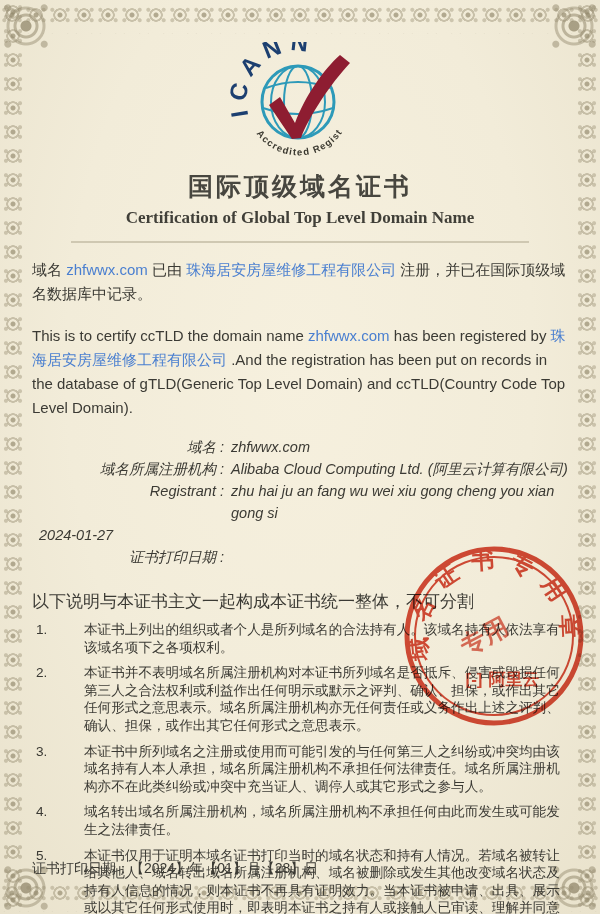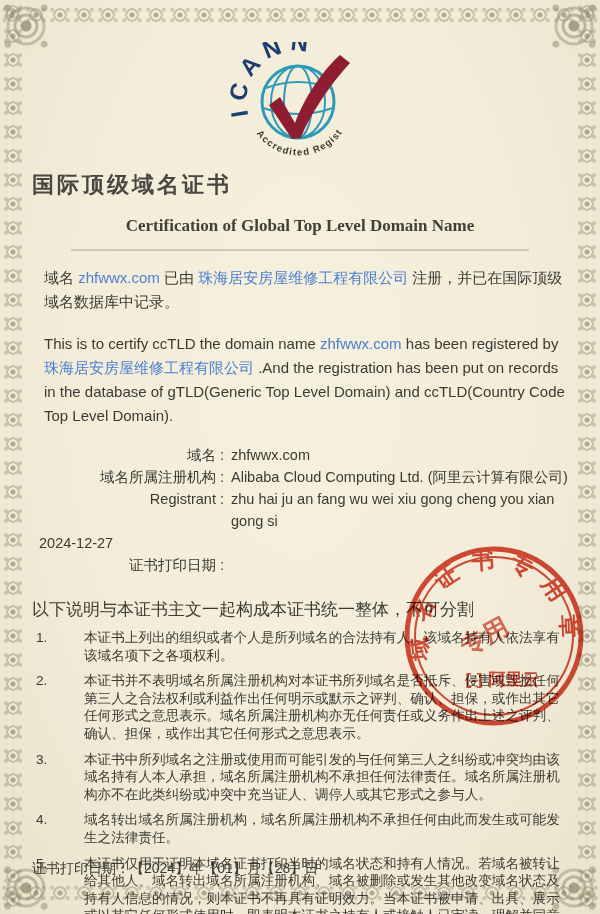--- a/index.html
+++ b/index.html
@@ -38,33 +38,33 @@
       radial-gradient(circle at 15% 85%, rgba(148,138,110,.6) 3px, rgba(148,138,110,0) 4px),
       radial-gradient(circle at 85% 85%, rgba(148,138,110,.6) 3px, rgba(148,138,110,0) 4px);
   }
   .corner.tl{top:0;left:0;} .corner.tr{top:0;right:0;}
   .corner.bl{bottom:0;left:0;} .corner.br{bottom:0;right:0;}
 
   
   .content{position:absolute;top:32px;left:32px;right:32px;bottom:24px;color:#3b3a34;}
   .logo-wrap{text-align:center;margin-top:10px;}
   .title-zh{
-    text-align:left;font-size:22px;font-weight:bold;color:#47463f;
+    text-align:center;font-size:25px;font-weight:bold;color:#47463f;
     letter-spacing:3px;margin:6px 0 0 0;
   }
   .title-en{
     text-align:center;font-family:"Liberation Serif","DejaVu Serif",serif;
-    font-size:17px;font-weight:bold;color:#403f38;margin:16px 0 0 0;
+    font-size:17px;font-weight:bold;color:#403f38;margin:5px 0 0 0;
   }
   .divider{border:none;border-top:2px solid #cfc8b2;width:458px;margin:13px auto 0 auto;}
-  .para{font-size:15px;line-height:24px;margin:15px 0 0 12px;text-align:left;}
+  .para{font-size:15px;line-height:24px;margin:15px 0 0 0;text-align:left;}
   .para.en{margin-top:18px;}
   .blue{color:#4a7fd0;}
   .fields{margin-top:16px;font-size:14.5px;line-height:22px;}
-  .frow{display:flex;}
+  .frow{display:flex;font-style:italic;}
   .flabel{width:192px;text-align:right;flex:0 0 192px;}
   .fvalue{margin-left:7px;flex:1;}
   .terms-header{font-size:17px;margin-top:22px;}
   .terms{margin-top:7px;}
   .titem{display:flex;font-size:13.6px;line-height:17.6px;margin-top:8px;}
   .tnum{flex:0 0 22px;text-align:left;padding-left:4px;}
   .ttext{flex:1;margin-left:26px;}
   .print-date{position:absolute;left:0;bottom:12px;font-size:14px;}
 
   
@@ -130,21 +130,21 @@
       </div>
       <div class="frow">
         <div class="flabel">域名所属注册机构 :</div>
         <div class="fvalue">Alibaba Cloud Computing Ltd. (阿里云计算有限公司)</div>
       </div>
       <div class="frow">
         <div class="flabel">Registrant :</div>
         <div class="fvalue">zhu hai ju an fang wu wei xiu gong cheng you xian gong si</div>
       </div>
       <div class="frow">
-        <div class="fvalue">2024-12-27</div>
+        <div class="fvalue">2024-01-27</div>
       </div>
       <div class="frow">
         <div class="flabel">证书打印日期 :</div>
       </div>
     </div>
 
     <div class="terms-header">以下说明与本证书主文一起构成本证书统一整体，不可分割</div>
     <div class="terms">
       <div class="titem">
         <span class="tnum">1.</span>

